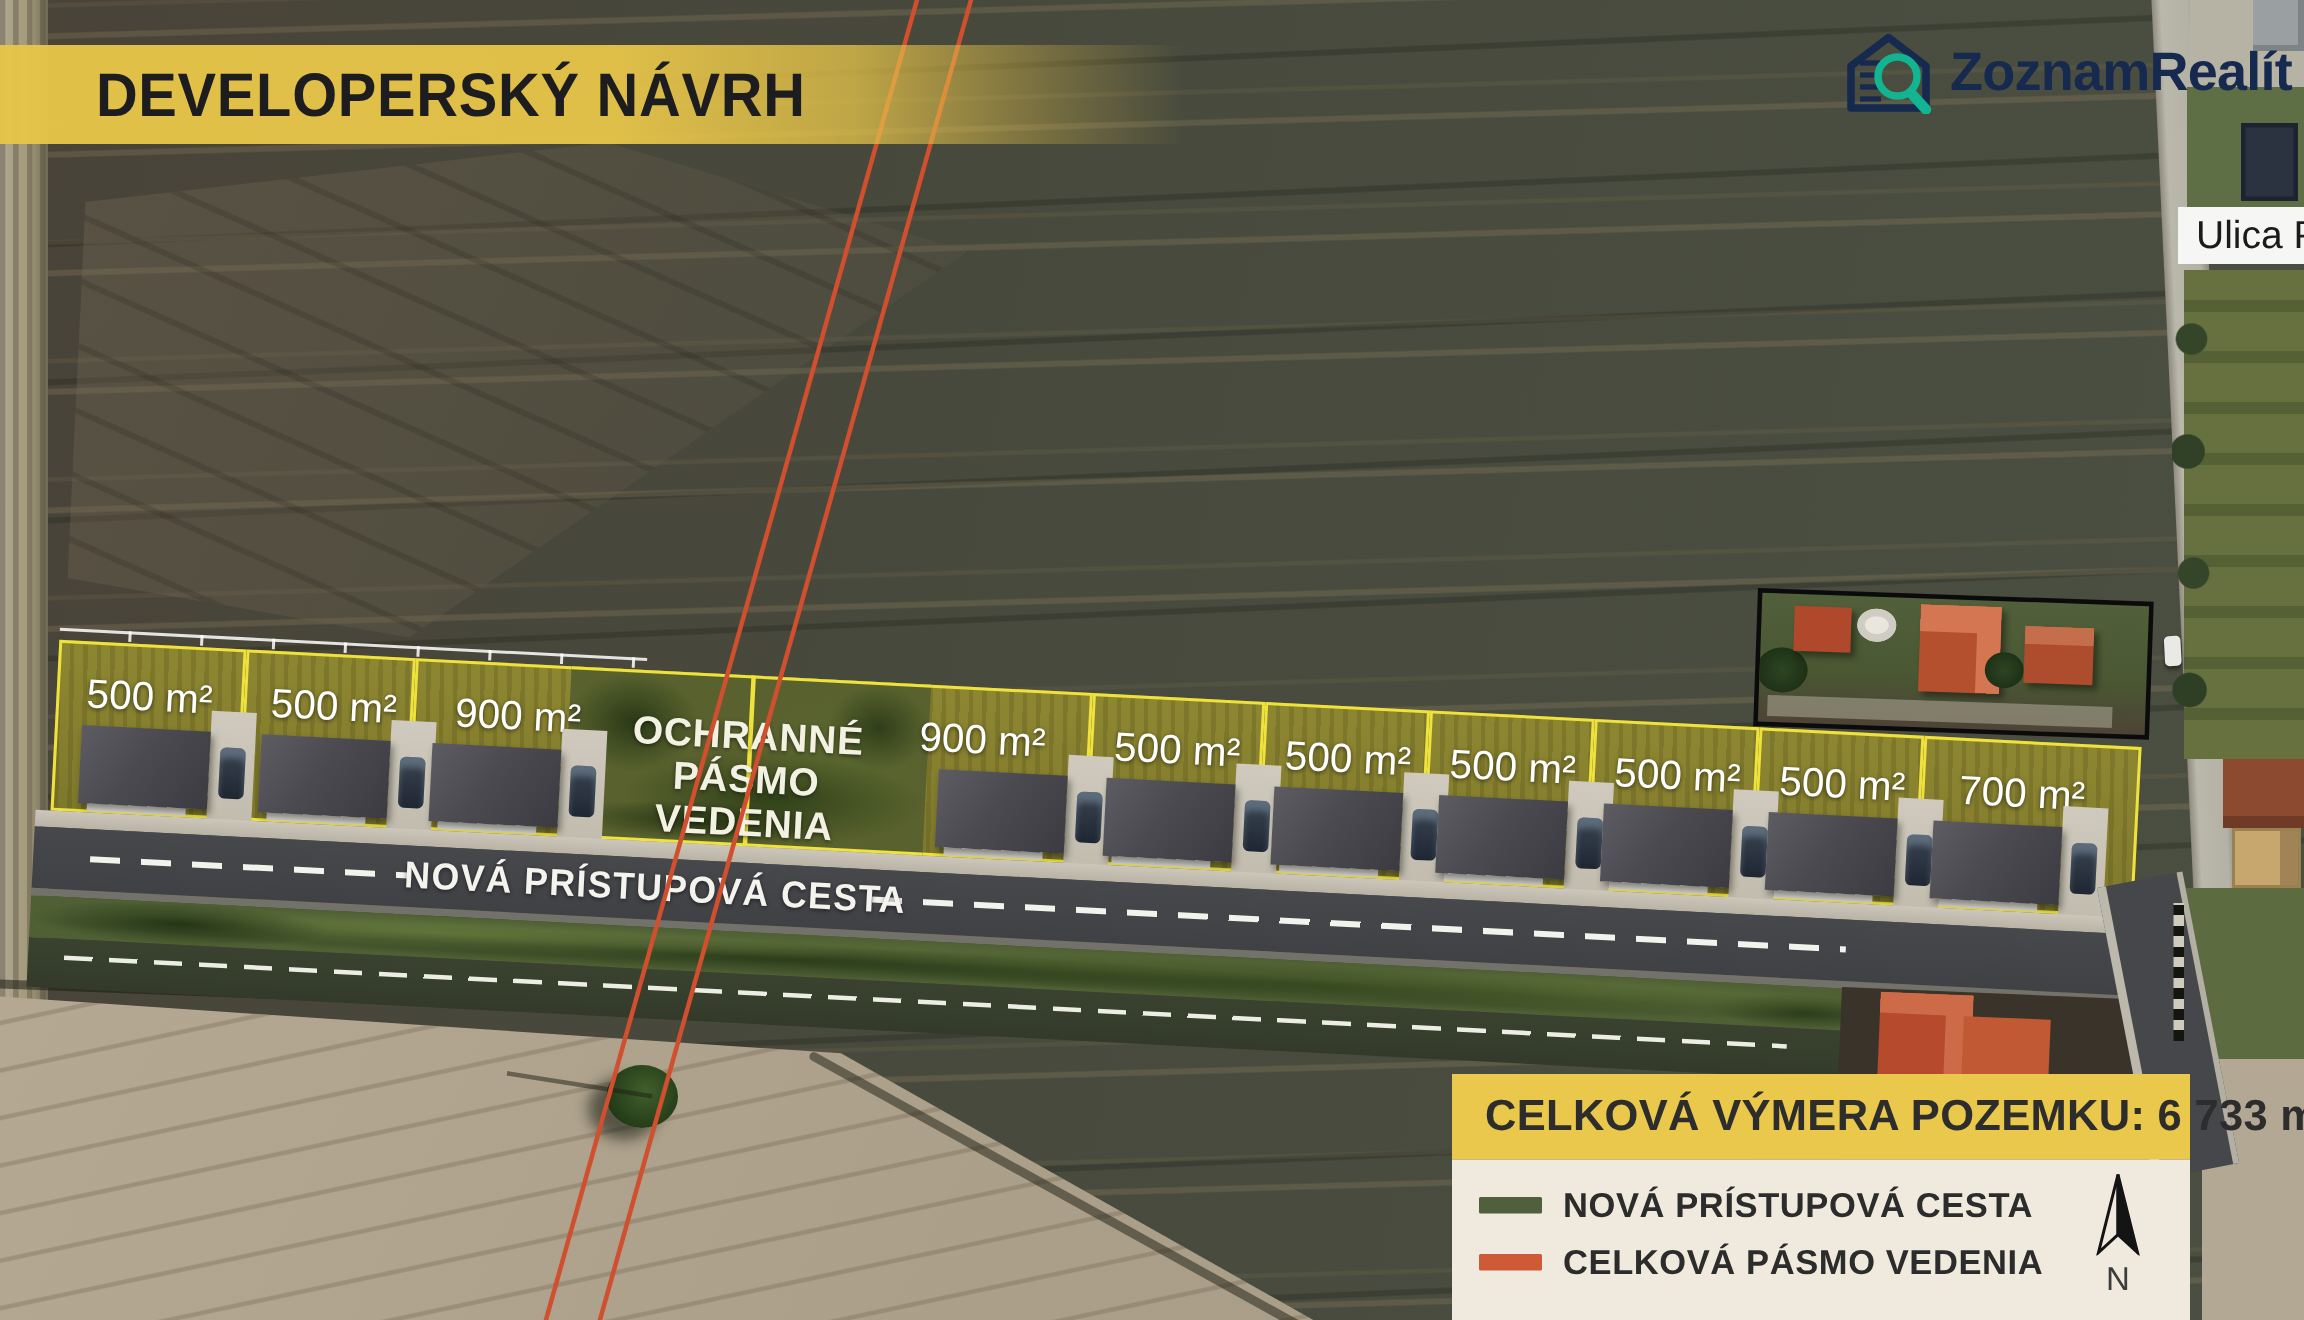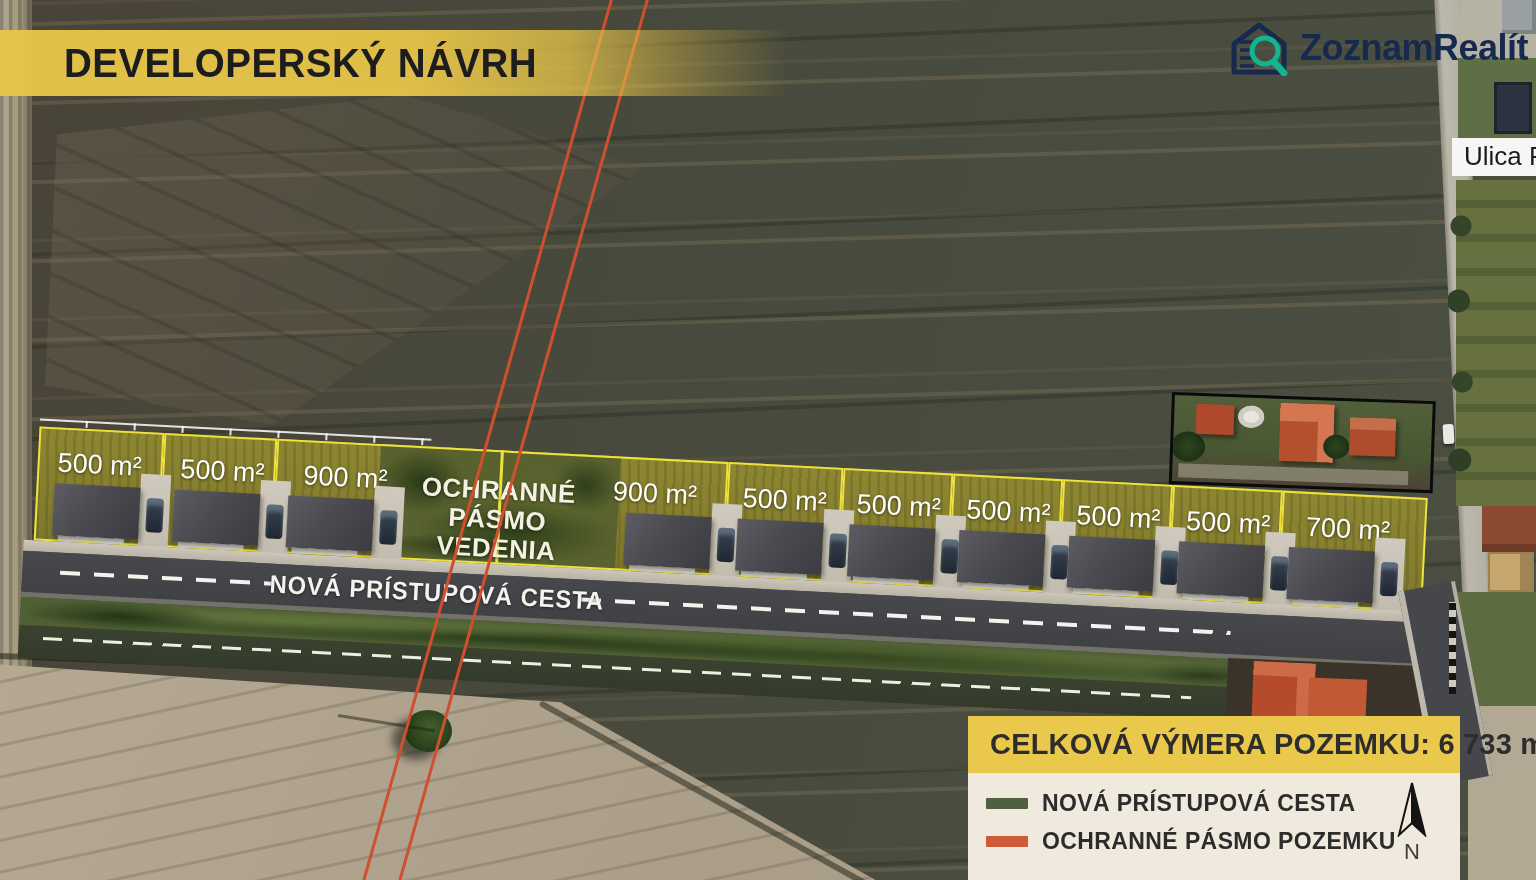--- a/index.html
+++ b/index.html
@@ -349,21 +349,21 @@
 
   <div class="abs legend">
     <div class="legend-head">CELKOVÁ VÝMERA POZEMKU: 6 733 m²</div>
     <div class="legend-body">
       <div class="legend-row">
         <div class="swatch" id="swatch0" style="background: rgb(80, 96, 63);"></div>
         <div class="legend-label">NOVÁ PRÍSTUPOVÁ CESTA</div>
       </div>
       <div class="legend-row">
         <div class="swatch" id="swatch1" style="background: rgb(207, 90, 54);"></div>
-        <div class="legend-label">OCHRANNÉ PÁSMO POZEMKU</div>
+        <div class="legend-label">CELKOVÁ PÁSMO VEDENIA</div>
       </div>
       <div class="north">
         <svg width="34" height="56" viewBox="0 0 34 56">
           <polygon points="17,2 4,54 17,42" fill="#efeadd" stroke="#141414" stroke-width="2"></polygon>
           <polygon points="17,2 30,54 17,42" fill="#141414" stroke="#141414" stroke-width="2"></polygon>
         </svg>
         <div class="north-n">N</div>
       </div>
     </div>
   </div>

